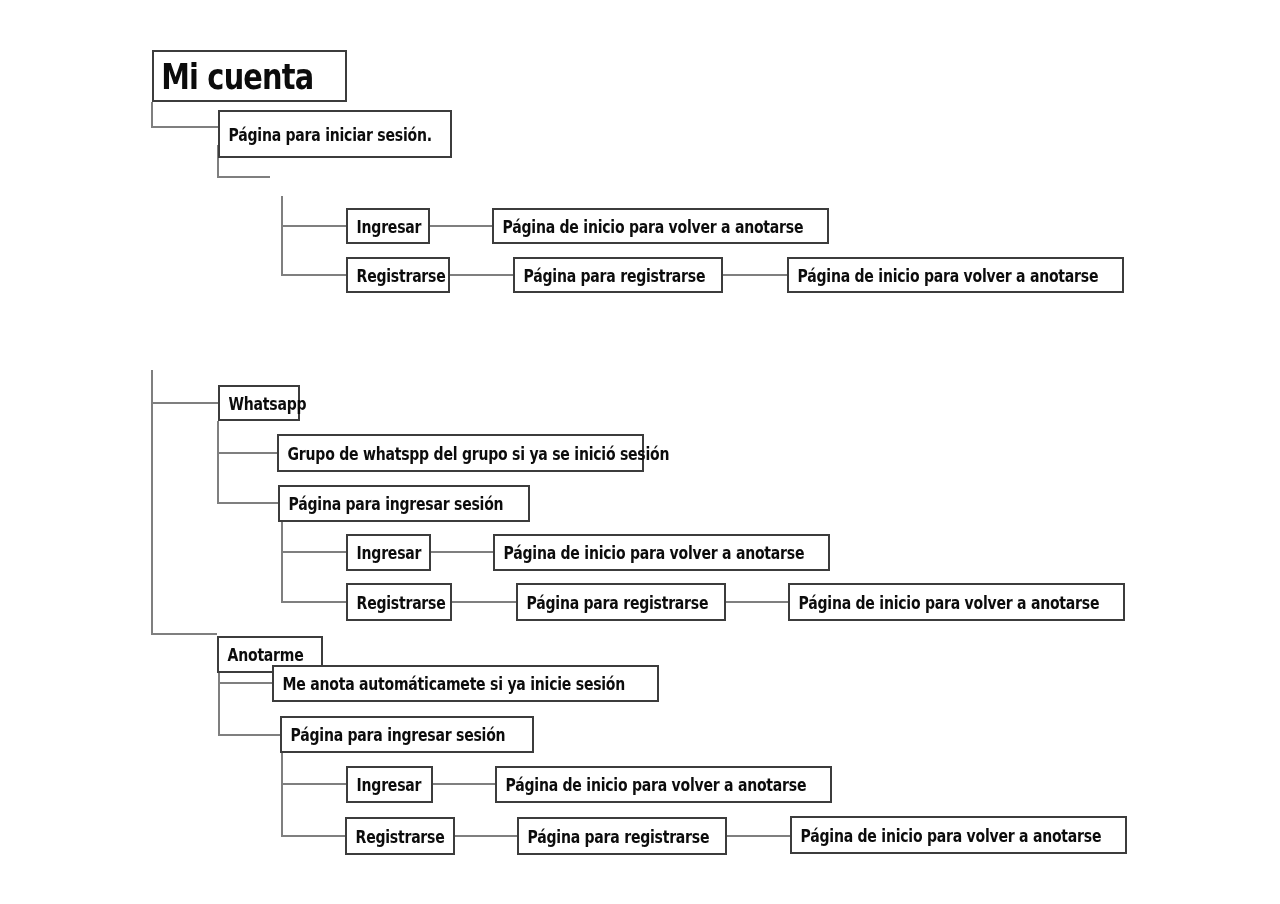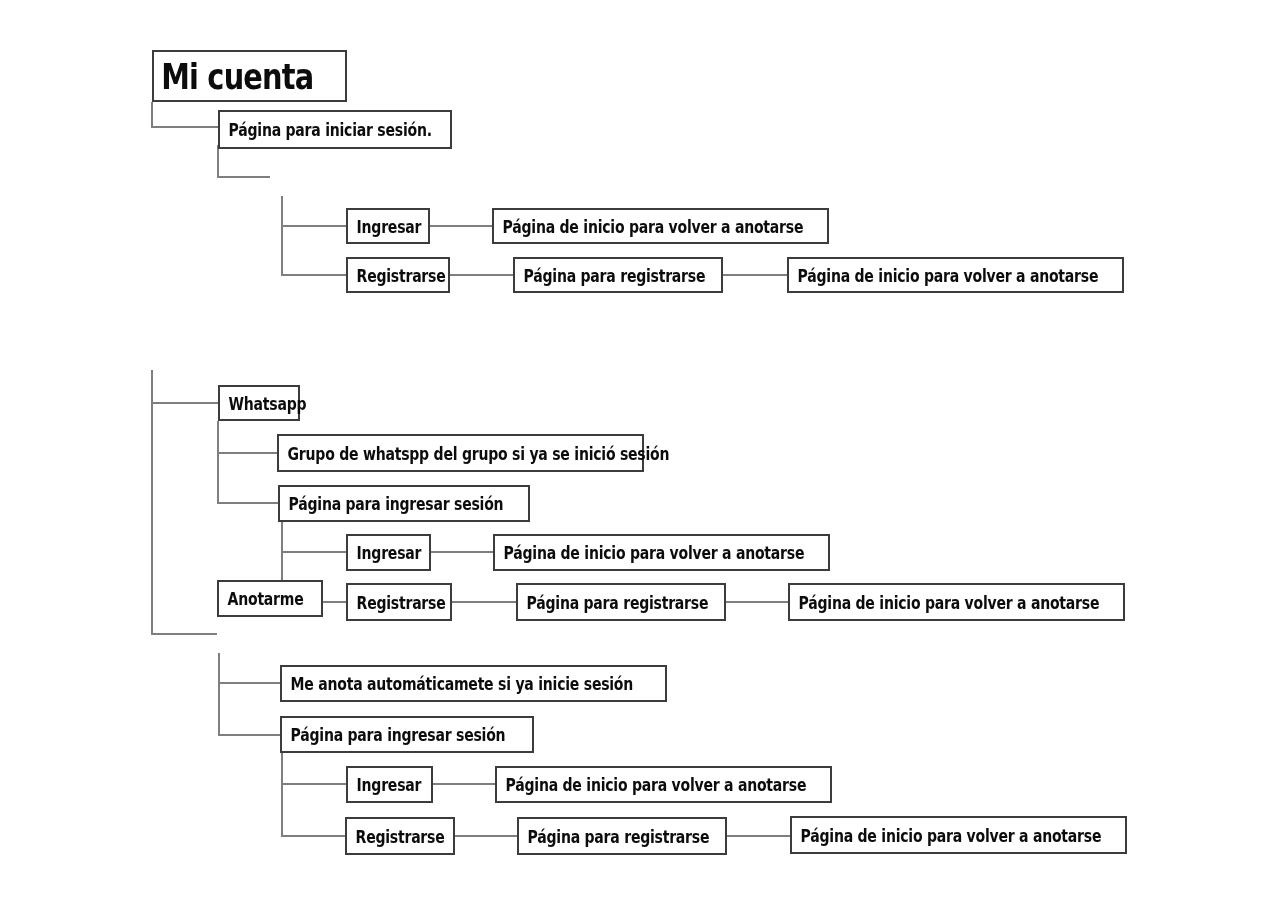--- a/index.html
+++ b/index.html
@@ -21,21 +21,21 @@
   .line.v{width:2px;}
 </style>
 </head>
 <body>
 
 <div class="canvas">
 
   <div class="node title" style="left:152px;top:50px;width:195px;height:52px">
     <span class="t">Mi cuenta</span>
   </div>
-  <div class="node" style="left:218px;top:110px;width:234px;height:39px">
+  <div class="node" style="left:218px;top:110px;width:234px;height:48px">
     <span class="t">Página para iniciar sesión.</span>
   </div>
   <div class="node" style="left:346px;top:208px;width:84px;height:36px">
     <span class="t">Ingresar</span>
   </div>
   <div class="node" style="left:492px;top:208px;width:337px;height:36px">
     <span class="t">Página de inicio para volver a anotarse</span>
   </div>
   <div class="node" style="left:346px;top:257px;width:104px;height:36px">
     <span class="t">Registrarse</span>
@@ -75,24 +75,24 @@
   </div>
   <div class="node" style="left:346px;top:583px;width:106px;height:38px">
     <span class="t">Registrarse</span>
   </div>
   <div class="node" style="left:516px;top:583px;width:210px;height:38px">
     <span class="t">Página para registrarse</span>
   </div>
   <div class="node" style="left:788px;top:583px;width:337px;height:38px">
     <span class="t">Página de inicio para volver a anotarse</span>
   </div>
-  <div class="node" style="left:217px;top:580px;width:106px;height:37px">
+  <div class="node" style="left:217px;top:636px;width:106px;height:37px">
     <span class="t">Anotarme</span>
   </div>
-  <div class="node" style="left:280px;top:665px;width:387px;height:37px">
+  <div class="node" style="left:272px;top:665px;width:387px;height:37px">
     <span class="t">Me anota automáticamete si ya inicie sesión</span>
   </div>
   <div class="node" style="left:280px;top:716px;width:254px;height:37px">
     <span class="t">Página para ingresar sesión</span>
   </div>
   <div class="node" style="left:346px;top:766px;width:87px;height:37px">
     <span class="t">Ingresar</span>
   </div>
   <div class="node" style="left:495px;top:766px;width:337px;height:37px">
     <span class="t">Página de inicio para volver a anotarse</span>

